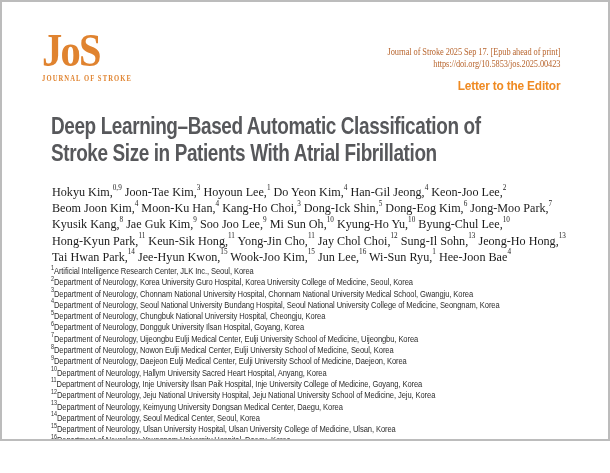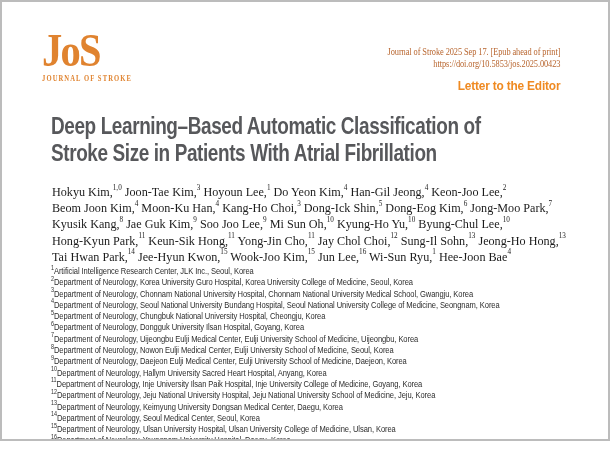--- a/index.html
+++ b/index.html
@@ -140,21 +140,21 @@
     <div class="cite doi">https://doi.org/10.5853/jos.2025.00423</div>
     <div class="article-type">Letter to the Editor</div>
   </div>
 
   <h1 class="title">
     <div>Deep Learning–Based Automatic Classification of</div>
     <div>Stroke Size in Patients With Atrial Fibrillation</div>
   </h1>
 
   <div class="authors" id="authors">
-      <div><span>Hokyu Kim,</span><sup>1,0</sup> <span>Joon-Tae Kim,</span><sup>3</sup> <span>Hoyoun Lee,</span><sup>1</sup> <span>Do Yeon Kim,</span><sup>4</sup> <span>Han-Gil Jeong,</span><sup>4</sup> <span>Keon-Joo Lee,</span><sup>2</sup></div>
+      <div><span>Hokyu Kim,</span><sup>0,9</sup> <span>Joon-Tae Kim,</span><sup>3</sup> <span>Hoyoun Lee,</span><sup>1</sup> <span>Do Yeon Kim,</span><sup>4</sup> <span>Han-Gil Jeong,</span><sup>4</sup> <span>Keon-Joo Lee,</span><sup>2</sup></div>
       <div><span>Beom Joon Kim,</span><sup>4</sup> <span>Moon-Ku Han,</span><sup>4</sup> <span>Kang-Ho Choi,</span><sup>3</sup> <span>Dong-Ick Shin,</span><sup>5</sup> <span>Dong-Eog Kim,</span><sup>6</sup> <span>Jong-Moo Park,</span><sup>7</sup></div>
       <div><span>Kyusik Kang,</span><sup>8</sup> <span>Jae Guk Kim,</span><sup>9</sup> <span>Soo Joo Lee,</span><sup>9</sup> <span>Mi Sun Oh,</span><sup>10</sup> <span>Kyung-Ho Yu,</span><sup>10</sup> <span>Byung-Chul Lee,</span><sup>10</sup></div>
       <div><span>Hong-Kyun Park,</span><sup>11</sup> <span>Keun-Sik Hong,</span><sup>11</sup> <span>Yong-Jin Cho,</span><sup>11</sup> <span>Jay Chol Choi,</span><sup>12</sup> <span>Sung-Il Sohn,</span><sup>13</sup> <span>Jeong-Ho Hong,</span><sup>13</sup></div>
       <div><span>Tai Hwan Park,</span><sup>14</sup> <span>Jee-Hyun Kwon,</span><sup>15</sup> <span>Wook-Joo Kim,</span><sup>15</sup> <span>Jun Lee,</span><sup>16</sup> <span>Wi-Sun Ryu,</span><sup>1</sup> <span>Hee-Joon Bae</span><sup>4</sup></div>
     </div>
 
   <div class="affiliations" id="affiliations">
       <div><sup>1</sup><span>Artificial Intelligence Research Center, JLK Inc., Seoul, Korea</span></div>
       <div><sup>2</sup><span>Department of Neurology, Korea University Guro Hospital, Korea University College of Medicine, Seoul, Korea</span></div>
       <div><sup>3</sup><span>Department of Neurology, Chonnam National University Hospital, Chonnam National University Medical School, Gwangju, Korea</span></div>

